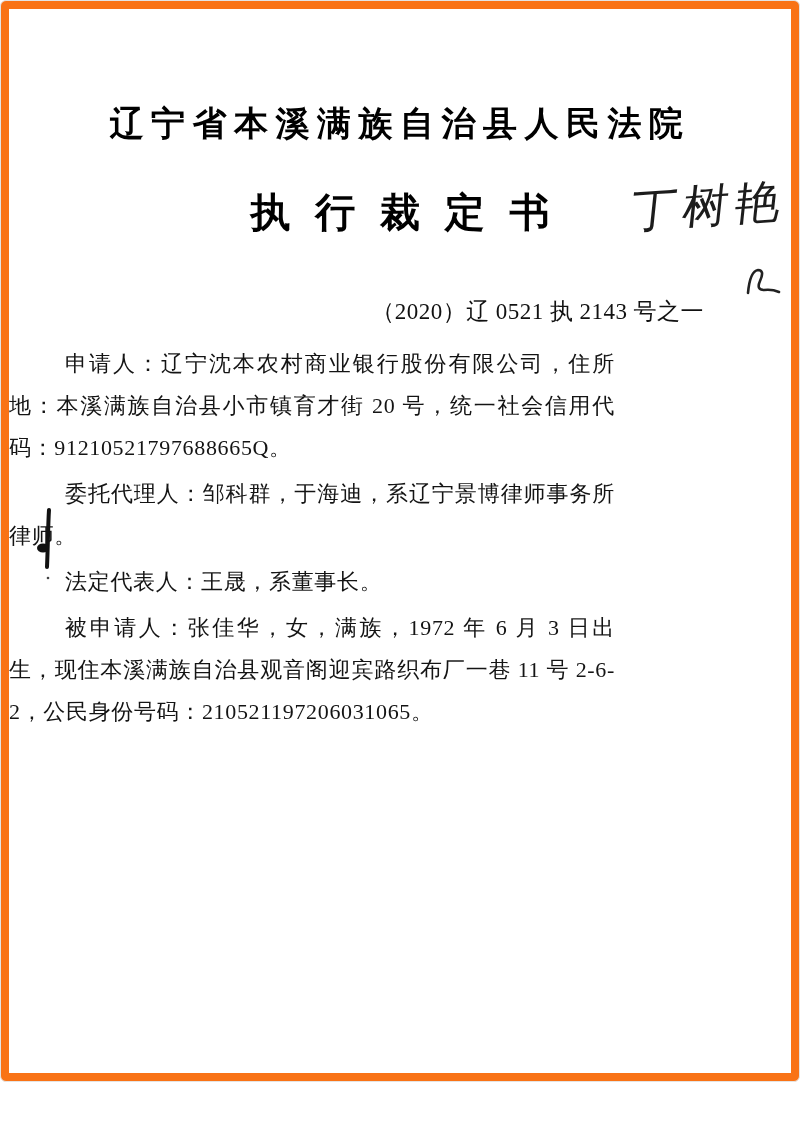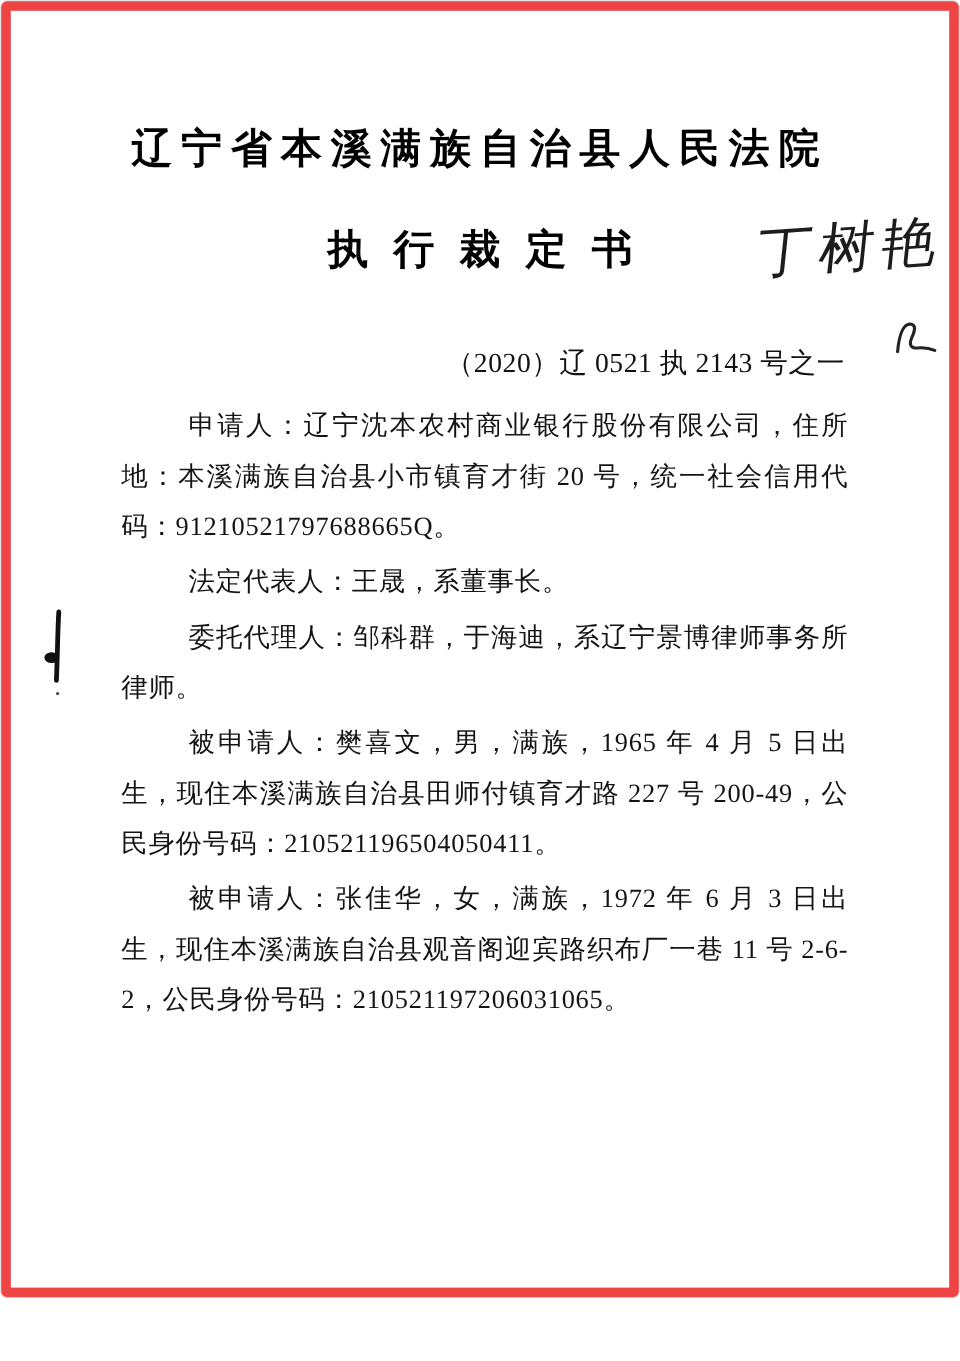--- a/index.html
+++ b/index.html
@@ -1,20 +1,20 @@
 <!DOCTYPE html>
 <html><head>
 <meta charset="utf-8">
 <style>
   html, body { margin: 0; padding: 0; background: #ffffff; }
   .canvas {
     position: relative;
     width: 800px;
     height: 1082px;
-    background: #ef4444;
+    background: #f97316;
     border: 1px solid #e4e4e4;
     border-radius: 6px;
     overflow: hidden;
     box-sizing: border-box;
     font-family: "Liberation Serif", serif;
     color: #1b1b1b;
   }
   .page {
     position: absolute;
     left: 8px; top: 8px; right: 8px; bottom: 8px;
@@ -28,37 +28,36 @@
     font-size: 34px;
     letter-spacing: 0.22em;
     color: #000;
     white-space: nowrap;
   }
   .doc-title {
     margin-top: 38px;
     text-align: center;
     font-family: "Liberation Sans", sans-serif;
     font-weight: bold;
-    font-size: 34px;
+    font-size: 40px;
     letter-spacing: 0.62em;
     text-indent: 0.62em; 
     color: #000;
     white-space: nowrap;
   }
   .case-number {
     margin-top: 56px;
     text-align: right;
     padding-right: 87px;
     font-size: 23px;
     letter-spacing: 0.02em;
     color: #111;
   }
   .body-text {
     margin-top: 16px;
-    margin-left: 92px;
     width: 606px;
   }
   .body-text p {
     margin: 0 0 4px 0;
     font-size: 22px;
     line-height: 42px;
     text-indent: 2.55em;
     text-align: justify;
     letter-spacing: 0.03em;
     color: #141414;
@@ -104,20 +103,19 @@
     <svg class="ink-mark" width="24" height="80" viewBox="0 0 24 80">
       <path d="M14,5 C13,20 13,40 12,62" fill="none" stroke="#111" stroke-width="4" stroke-linecap="round"></path>
       <ellipse cx="8" cy="43" rx="6" ry="4.5" fill="#111"></ellipse>
       <circle cx="13" cy="73" r="1.3" fill="#444"></circle>
     </svg>
 
     <div class="case-number">（2020）辽 0521 执 2143 号之一</div>
 
     <div class="body-text">
       <p>申请人：辽宁沈本农村商业银行股份有限公司，住所地：本溪满族自治县小市镇育才街 20 号，统一社会信用代码：91210521797688665Q。</p>
+      <p>委托代理人：邹科群，于海迪，系辽宁景博律师事务所律师。</p>
       <p>法定代表人：王晟，系董事长。</p>
-      <p>委托代理人：邹科群，于海迪，系辽宁景博律师事务所律师。</p>
-      <p>被申请人：樊喜文，男，满族，1965 年 4 月 5 日出生，现住本溪满族自治县田师付镇育才路 227 号 200-49，公民身份号码：210521196504050411。</p>
       <p>被申请人：张佳华，女，满族，1972 年 6 月 3 日出生，现住本溪满族自治县观音阁迎宾路织布厂一巷 11 号 2-6-2，公民身份号码：210521197206031065。</p>
     </div>
 
   </div>
 </div>
 
 </body></html>

